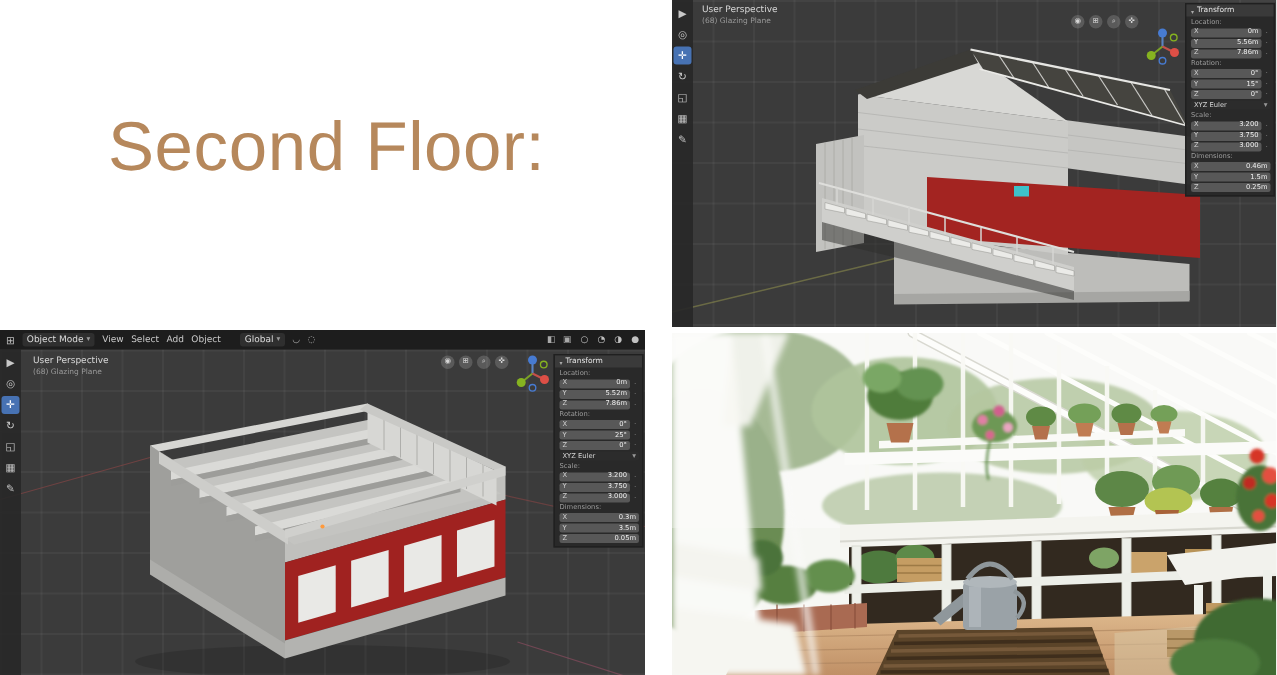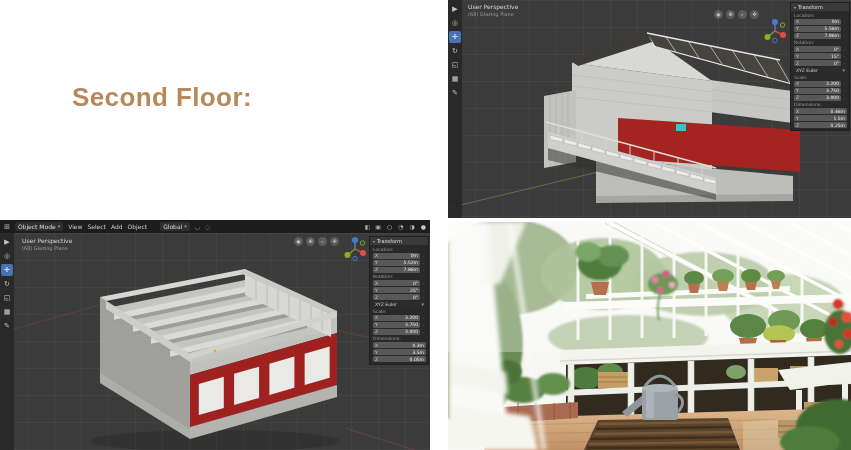--- a/index.html
+++ b/index.html
@@ -1,21 +1,21 @@
 <!DOCTYPE html>
 <html><head>
 <meta charset="utf-8">
 <style>
   html,body{margin:0;padding:0;background:#fff;}
   .page{position:relative;width:851px;height:450px;background:#fff;overflow:hidden;
         font-family:"DejaVu Sans",sans-serif;}
 
   
   .title{position:absolute;left:72px;top:74px;font-family:"Liberation Sans",sans-serif;
-         font-size:26px;line-height:46px;font-weight:700;letter-spacing:.4px;color:#b6885c;}
+         font-size:46px;line-height:46px;font-weight:400;letter-spacing:.4px;color:#b6885c;}
 
   
   .shot{position:absolute;background:#3b3b3b;overflow:hidden;}
   #shot-top{left:448px;top:0;width:403px;height:218px;}
   #shot-bottom{left:0;top:220px;width:430px;height:230px;}
   .grid{position:absolute;inset:0;
     background-image:linear-gradient(rgba(255,255,255,.045) 1px,transparent 1px),
                      linear-gradient(90deg,rgba(255,255,255,.045) 1px,transparent 1px);
     background-size:27px 27px;}
   .model{position:absolute;left:0;top:0;}

